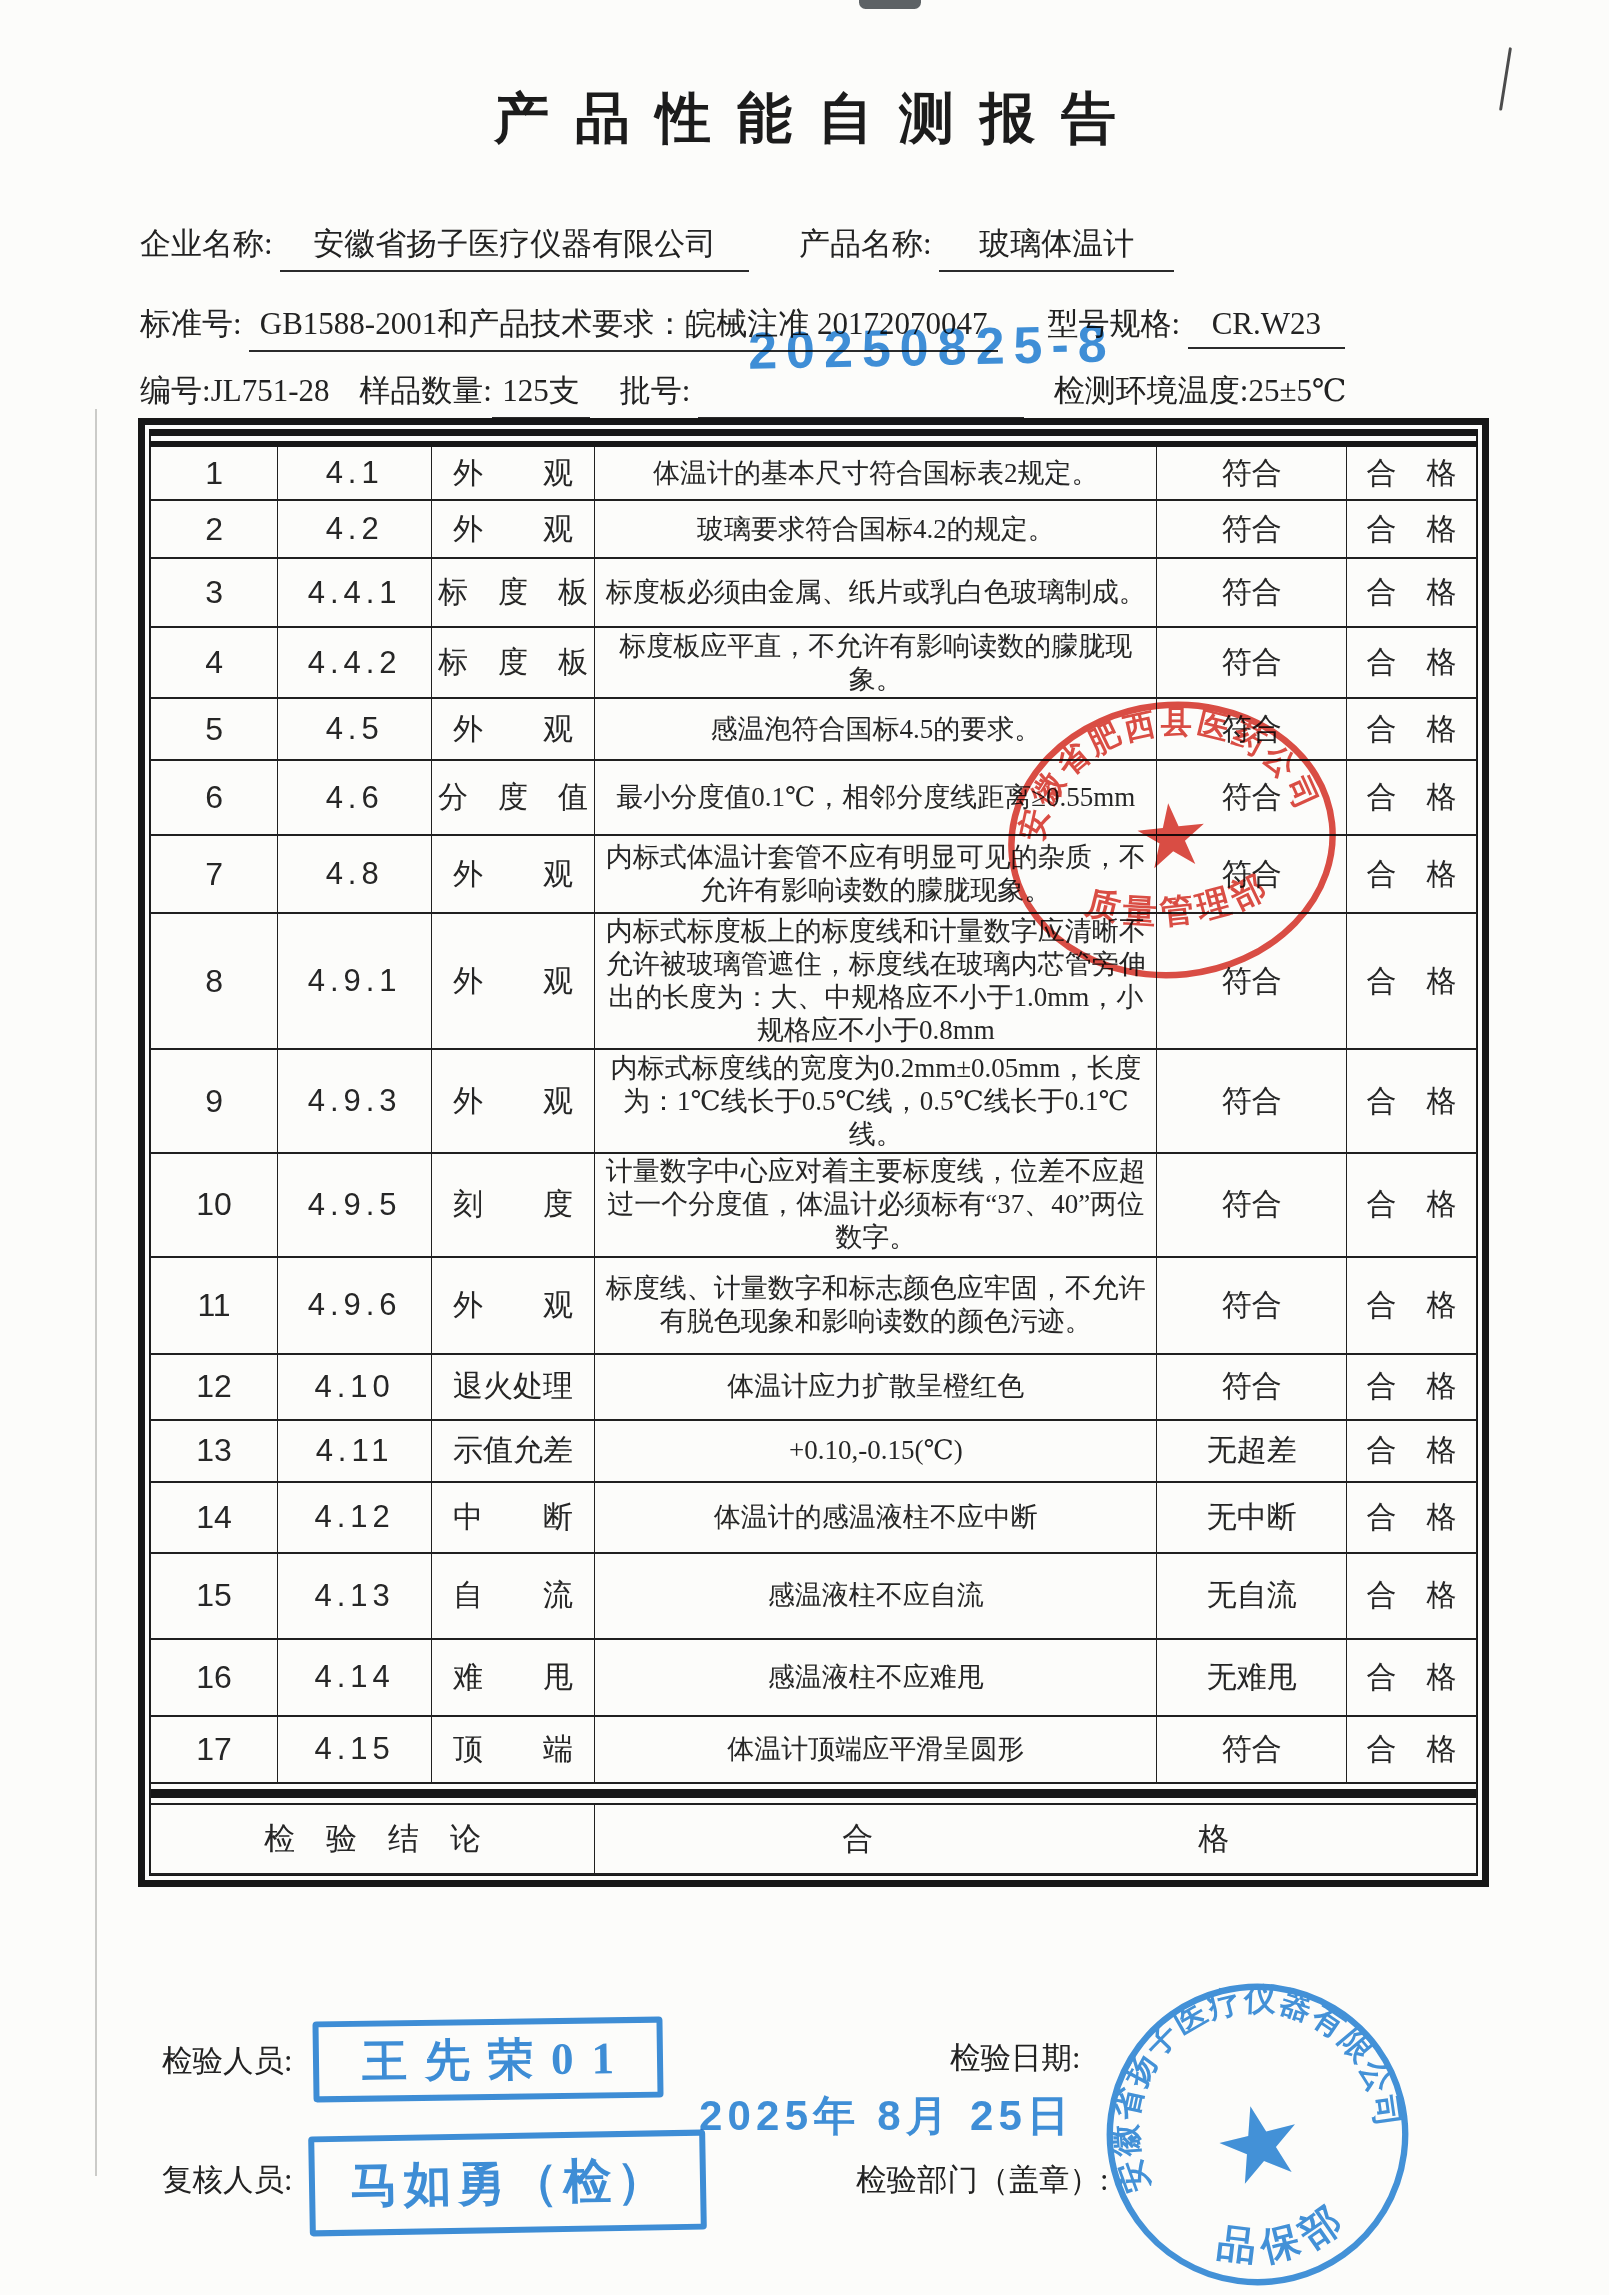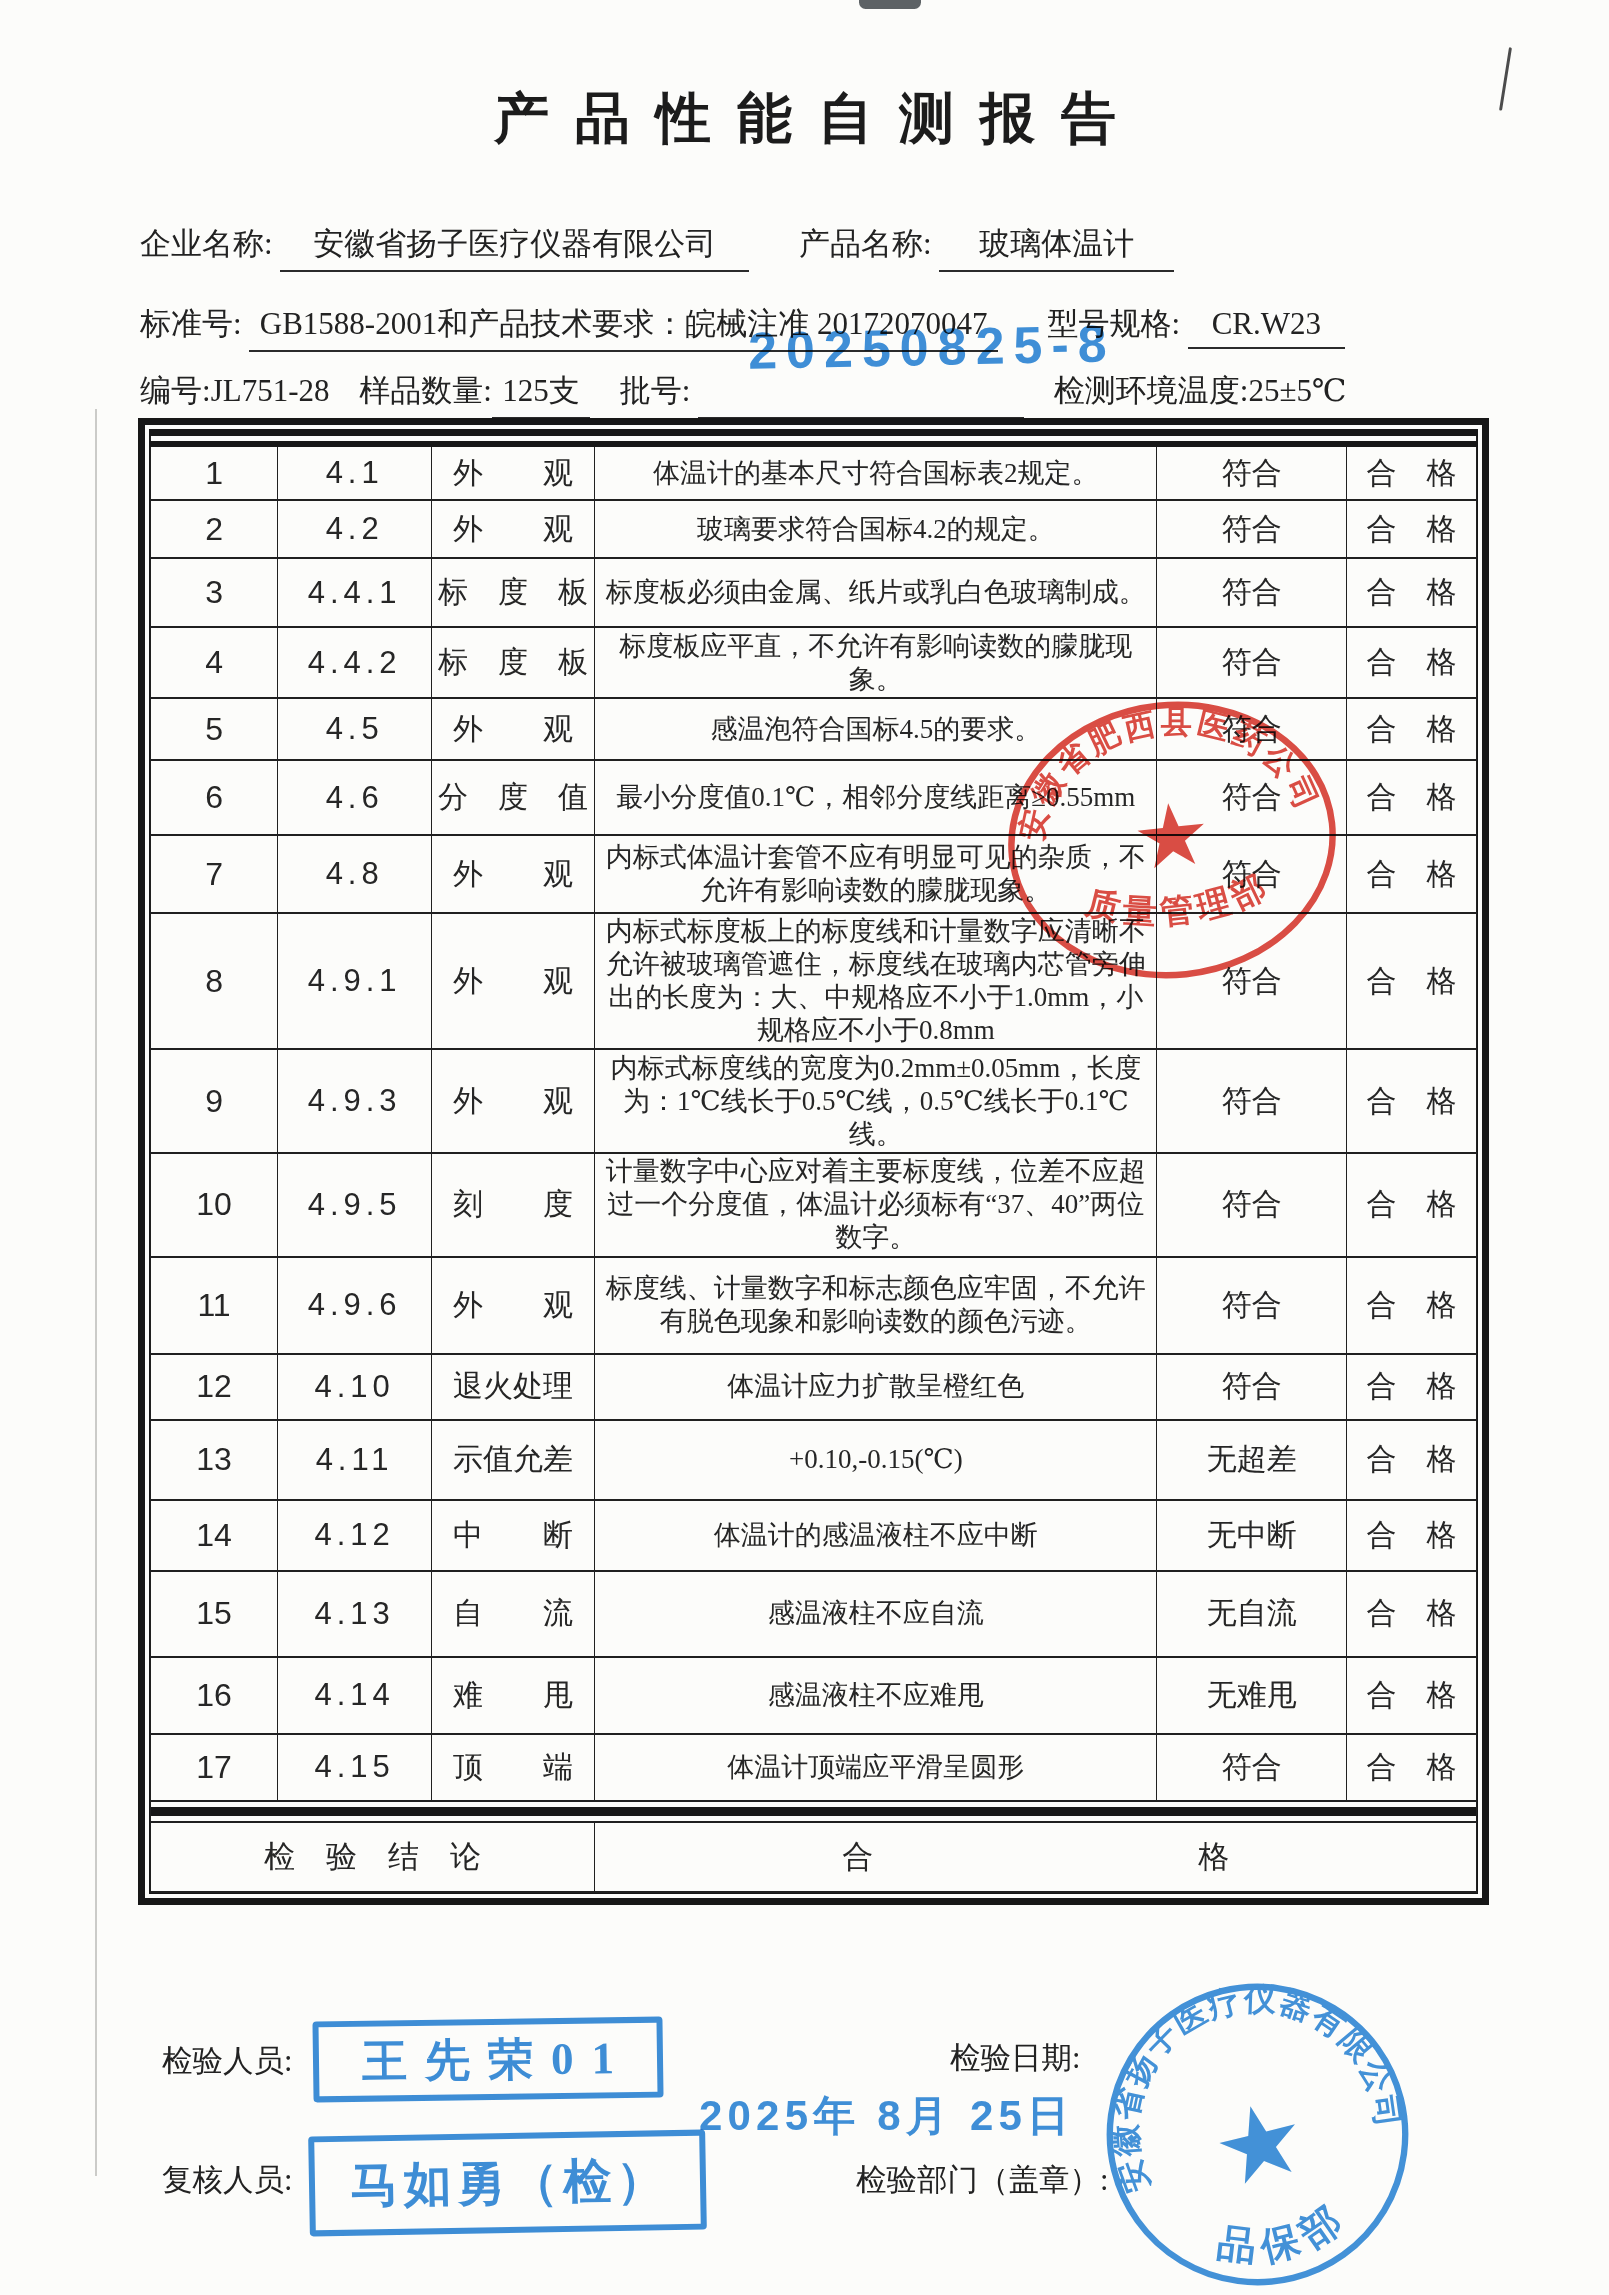--- a/index.html
+++ b/index.html
@@ -214,21 +214,21 @@
       <td class="c-concl">合　格</td>
     </tr>
             <tr style="height: 66px;">
       <td class="c-no">12</td>
       <td class="c-clause">4.10</td>
       <td class="c-item">退火处理</td>
       <td class="c-req">体温计应力扩散呈橙红色</td>
       <td class="c-result">符合</td>
       <td class="c-concl">合　格</td>
     </tr>
-            <tr style="height: 80px;">
+            <tr style="height: 62px;">
       <td class="c-no">13</td>
       <td class="c-clause">4.11</td>
       <td class="c-item">示值允差</td>
       <td class="c-req">+0.10,-0.15(℃)</td>
       <td class="c-result">无超差</td>
       <td class="c-concl">合　格</td>
     </tr>
             <tr style="height: 71px;">
       <td class="c-no">14</td>
       <td class="c-clause">4.12</td>

